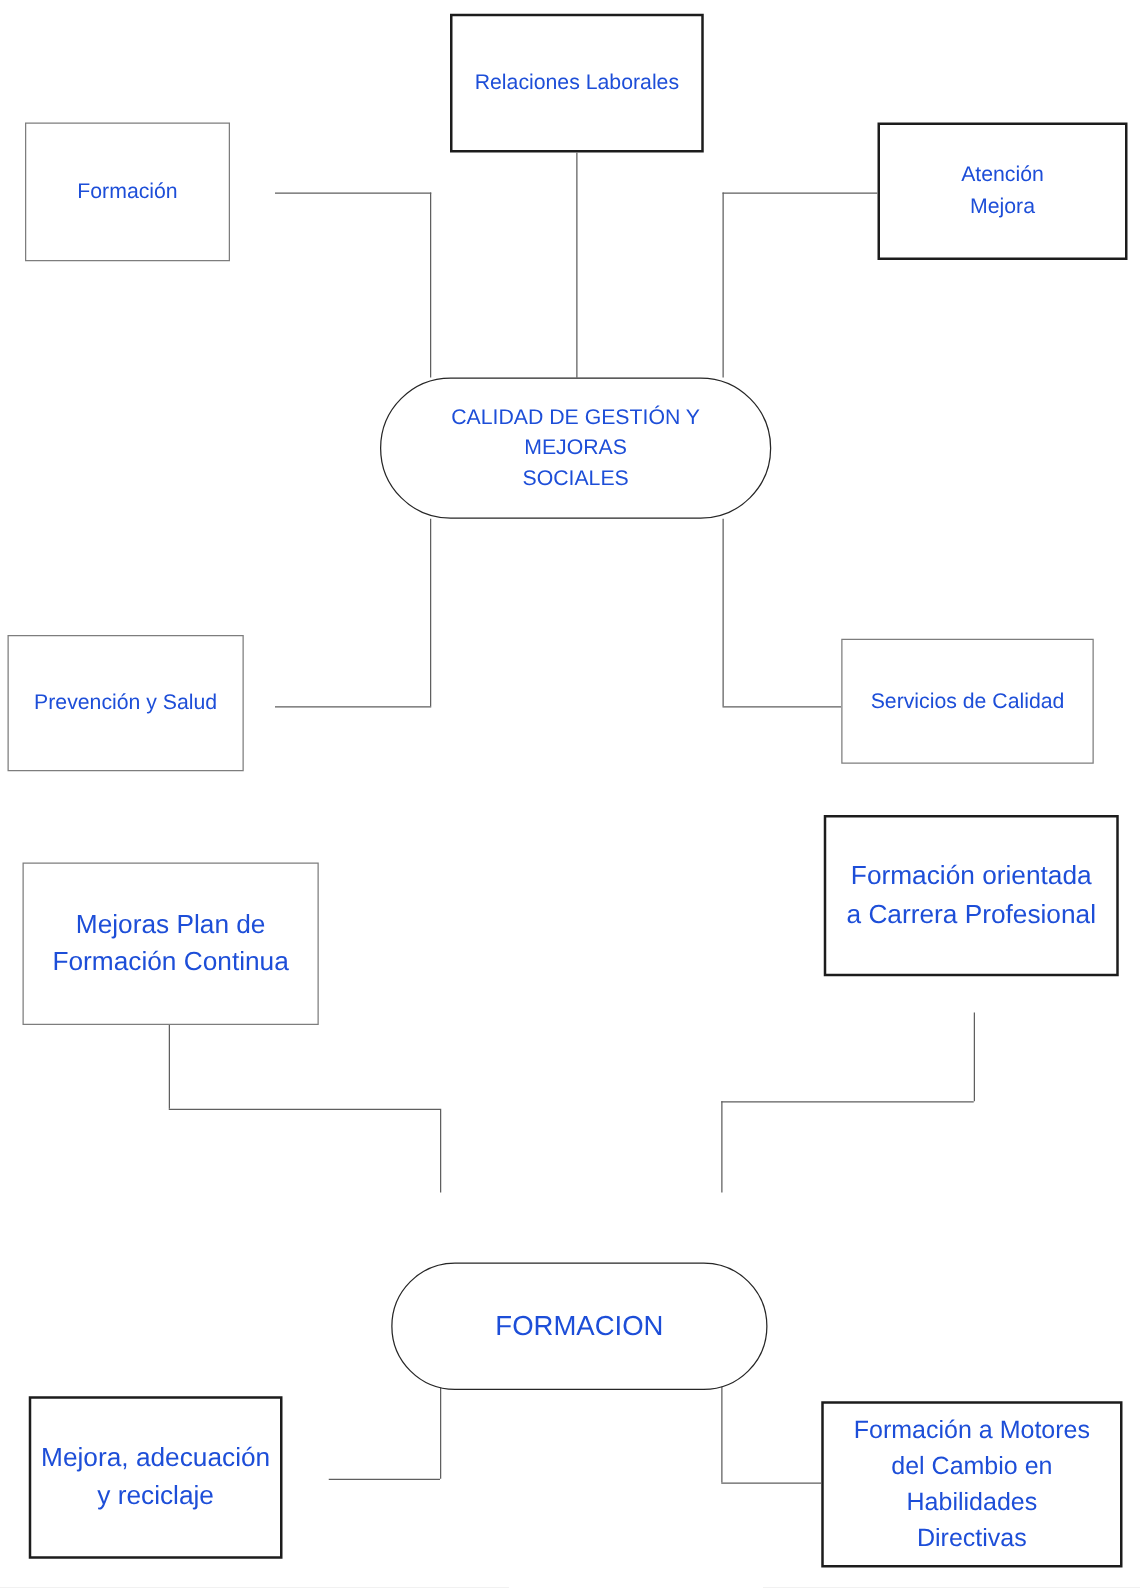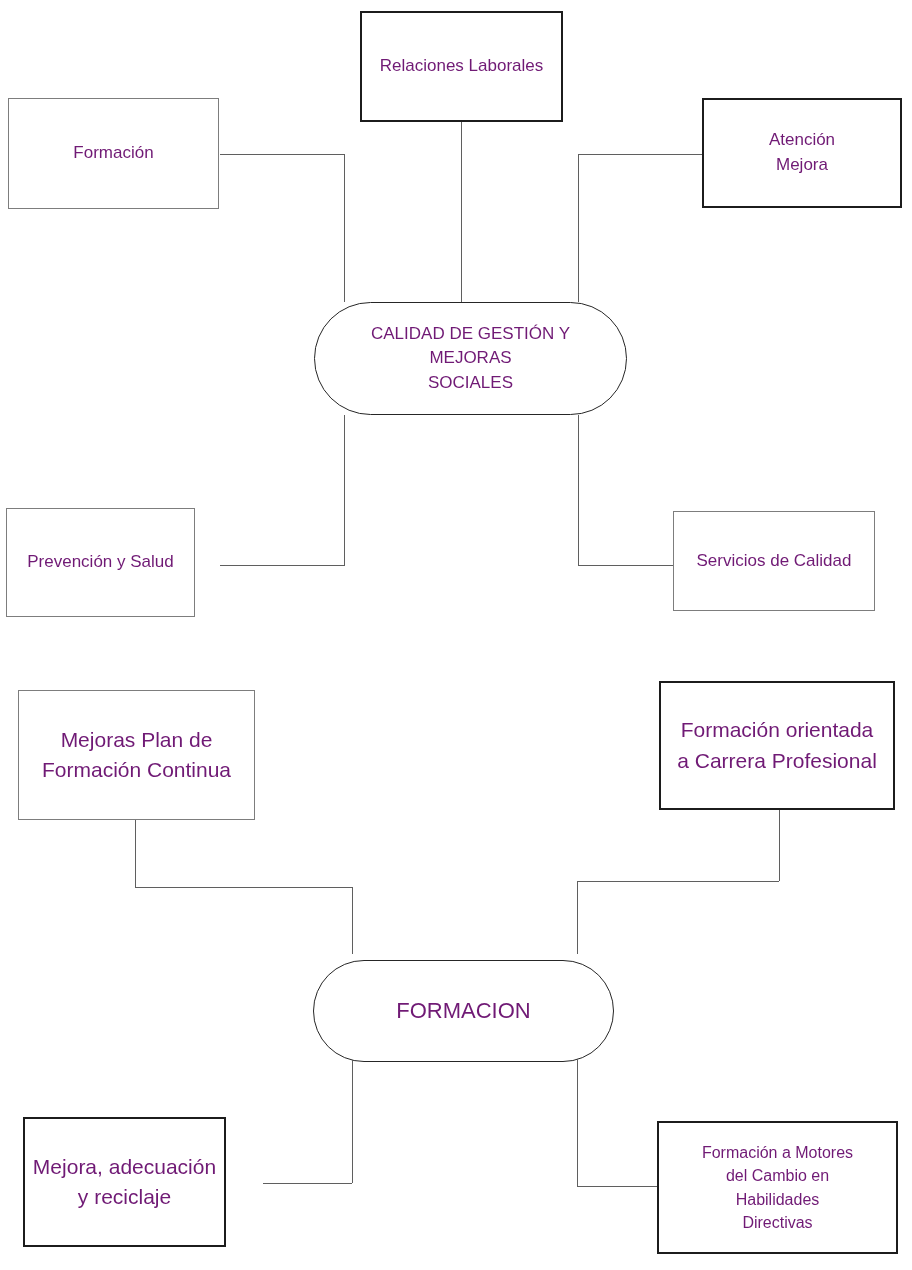--- a/index.html
+++ b/index.html
@@ -2,21 +2,21 @@
 <html><head>
 <meta charset="utf-8">
 <style>
   html,body{margin:0;padding:0;background:#e8e8e8;}
   .page{
     position:relative;
     width:912px;height:1270px;
     background:#ffffff;
     margin:0 auto;
     font-family:"Liberation Sans","DejaVu Sans",sans-serif;
-    color:#701a75;
+    color:#1d4ed8;
     overflow:hidden;
   }
   .box{
     position:absolute;
     display:flex;
     align-items:center;
     justify-content:center;
     text-align:center;
     white-space:pre-line;
     background:#ffffff;
@@ -61,26 +61,26 @@
     <div class="vline" style="left:578px;top:154px;height:148px"></div>
 
     <div class="vline" style="left:344px;top:415px;height:150px"></div>
     <div class="hline" style="left:220px;top:565px;width:125px"></div>
 
     <div class="vline" style="left:578px;top:415px;height:150px"></div>
     <div class="hline" style="left:578px;top:565px;width:95px"></div>
 
     <div class="box b-dark fs-top" style="left:360px;top:11px;width:203px;height:111px">Relaciones Laborales</div>
 
-    <div class="box b-gray fs-top" style="left:8px;top:98px;width:211px;height:111px">Formación</div>
+    <div class="box b-gray fs-top" style="left:20px;top:98px;width:164px;height:111px">Formación</div>
 
     <div class="box b-dark fs-top" style="left:702px;top:98px;width:200px;height:110px">Atención
 Mejora</div>
 
-    <div class="stadium fs-top" style="left:314px;top:302px;width:313px;height:113px;border-radius:57px">CALIDAD DE GESTIÓN Y
+    <div class="stadium fs-top" style="left:304px;top:302px;width:313px;height:113px;border-radius:57px">CALIDAD DE GESTIÓN Y
 MEJORAS
 SOCIALES</div>
 
     <div class="box b-gray fs-top" style="left:6px;top:508px;width:189px;height:109px">Prevención y Salud</div>
 
     <div class="box b-gray fs-top" style="left:673px;top:511px;width:202px;height:100px">Servicios de Calidad</div>
   </div>
 
   <div>
 
@@ -94,27 +94,27 @@
 
     <div class="vline" style="left:352px;top:1056px;height:127px"></div>
     <div class="hline" style="left:263px;top:1183px;width:89px"></div>
 
     <div class="vline" style="left:577px;top:1056px;height:130px"></div>
     <div class="hline" style="left:577px;top:1186px;width:80px"></div>
 
     <div class="box b-gray fs-bot" style="left:18px;top:690px;width:237px;height:130px">Mejoras Plan de
 Formación Continua</div>
 
-    <div class="box b-dark fs-bot" style="left:659px;top:681px;width:236px;height:129px">Formación orientada
+    <div class="box b-dark fs-bot" style="left:659px;top:652px;width:236px;height:129px">Formación orientada
 a Carrera Profesional</div>
 
-    <div class="stadium fs-hub2" style="left:313px;top:960px;width:301px;height:102px;border-radius:51px">FORMACION</div>
+    <div class="stadium fs-hub2" style="left:313px;top:1010px;width:301px;height:102px;border-radius:51px">FORMACION</div>
 
     <div class="box b-dark fs-bot" style="left:23px;top:1117px;width:203px;height:130px">Mejora, adecuación
 y reciclaje</div>
 
-    <div class="box b-dark fs-bot" style="left:657px;top:1121px;width:241px;height:133px;font-size:16px">Formación a Motores
+    <div class="box b-dark fs-bot" style="left:657px;top:1121px;width:241px;height:133px;font-size:20px">Formación a Motores
 del Cambio en
 Habilidades
 Directivas</div>
   </div>
 
 </div>
 
 </body></html>

